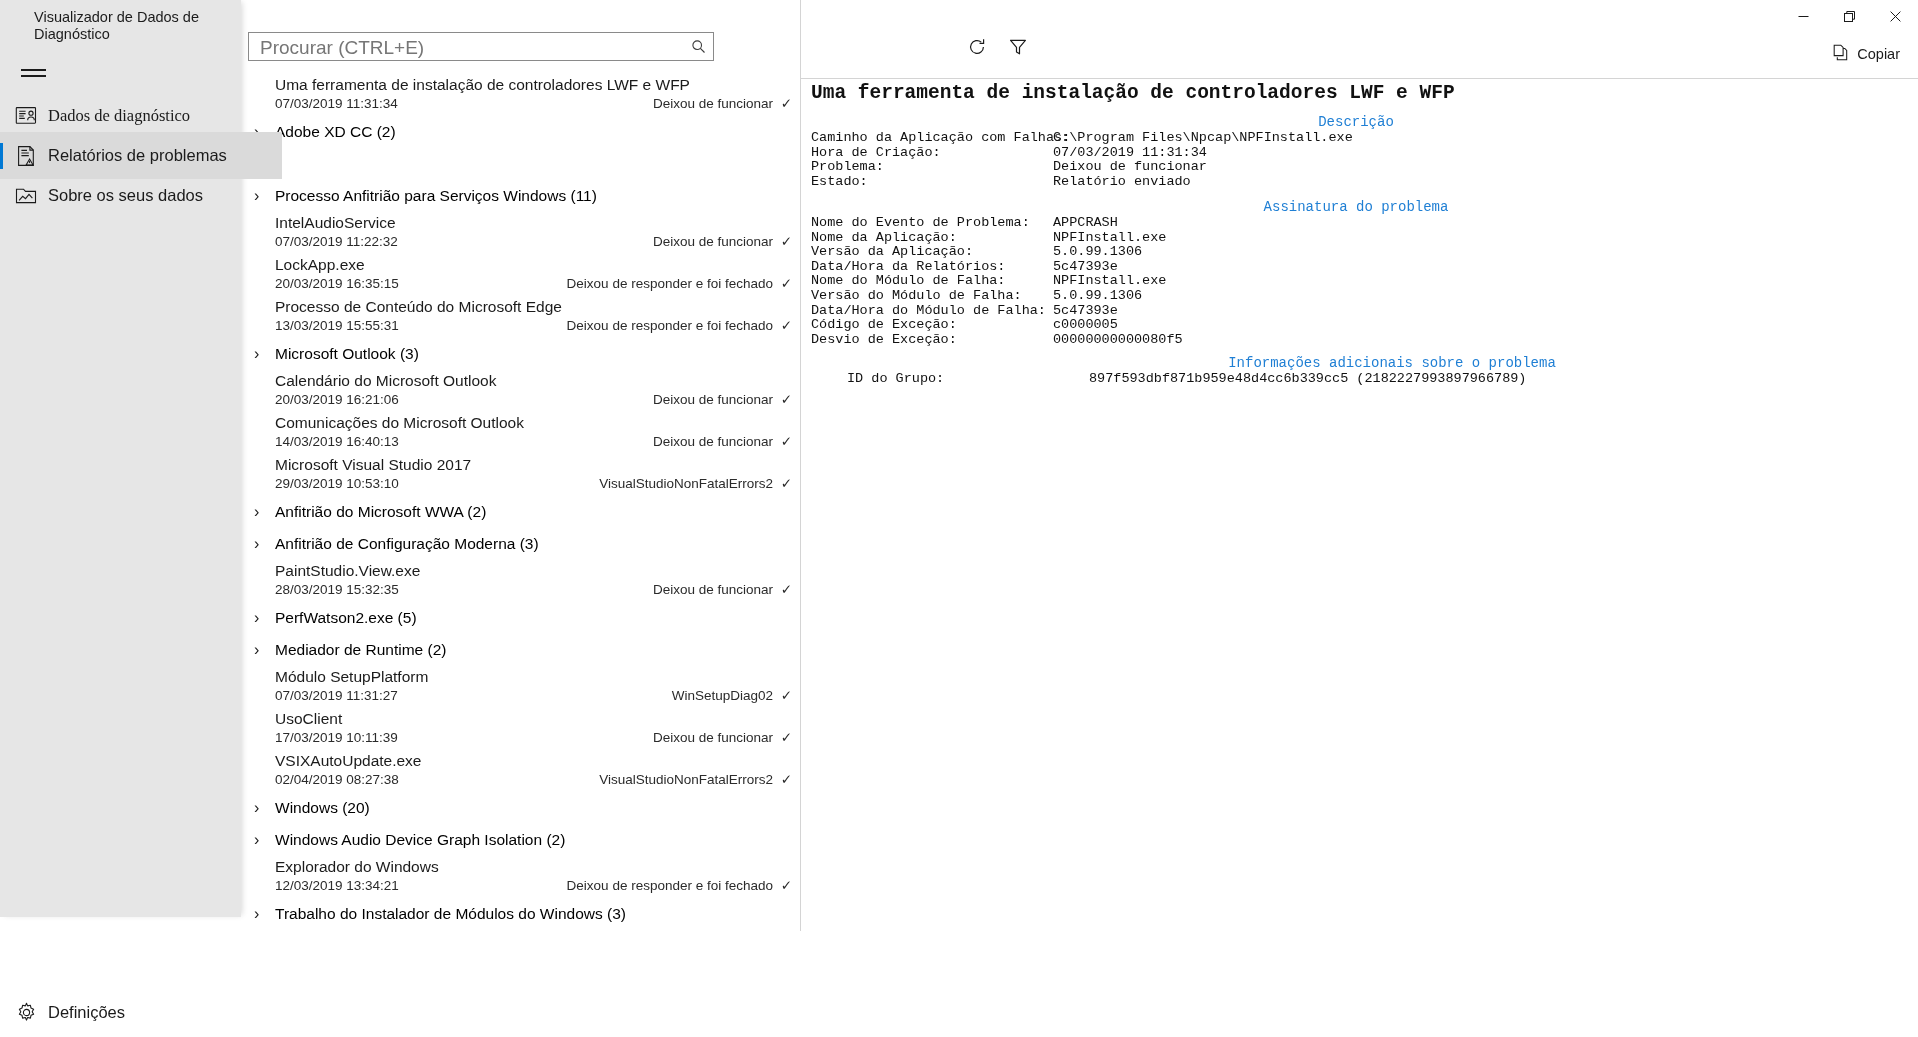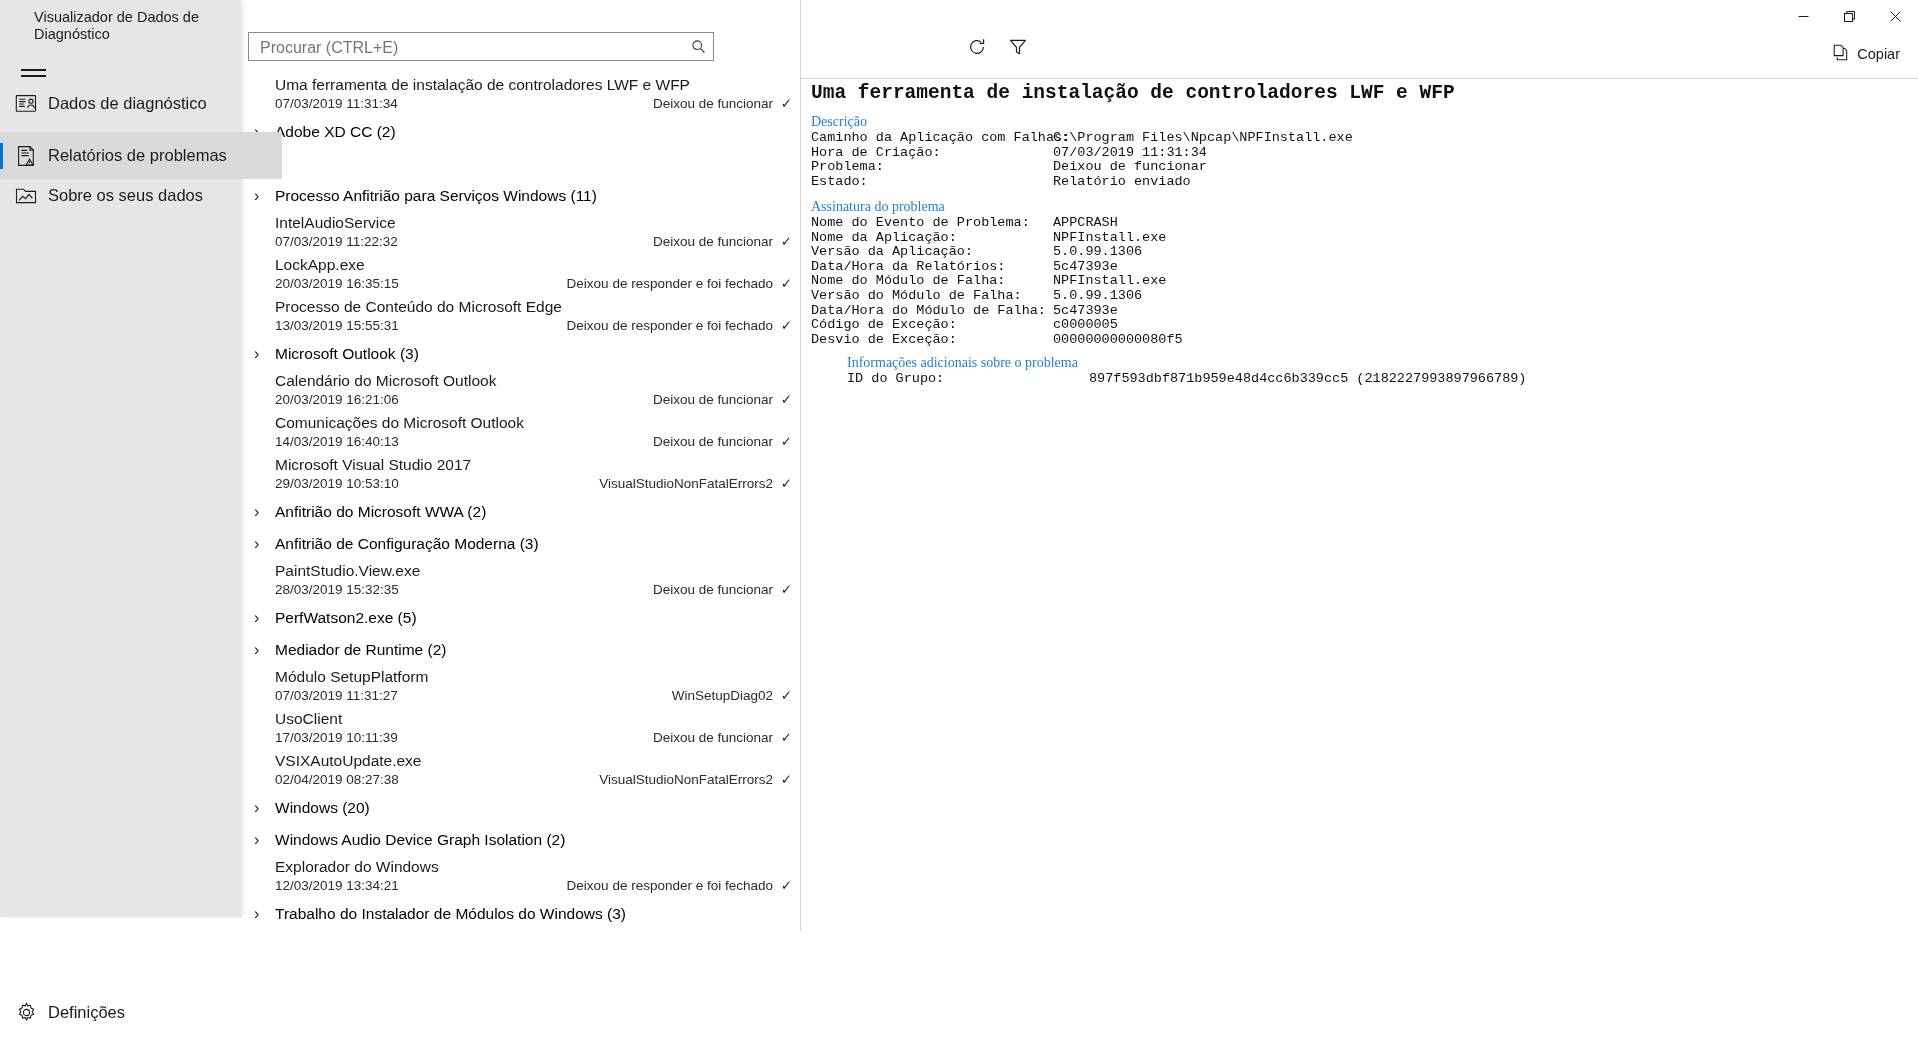--- a/index.html
+++ b/index.html
@@ -82,21 +82,21 @@
     align-items: center;
     justify-content: center;
   }
   .nav-item .nav-label {
     position: absolute;
     left: 48px;
     font-size: 16.5px;
     color: #1b1b1b;
     white-space: nowrap;
   }
-  #nav-diag     { top: 80px; }
+  #nav-diag     { top: 92px; font-family: Liberation Serif, serif; }
   #nav-reports  { top: 132px; }
   #nav-about    { top: 172px; }
   #nav-settings { top: 989px; }
 
   
   #list-pane {
     position: absolute;
     left: 241px; top: 0;
     width: 559px;
     height: 1037px;
@@ -121,21 +121,21 @@
   }
   #search-input {
     position: absolute;
     left: 9px; top: 0;
     width: 420px;
     height: 27px;
     border: none;
     outline: none;
     background: transparent;
     font-family: "Liberation Sans", sans-serif;
-    font-size: 16px;
+    font-size: 19px;
     color: #1b1b1b;
   }
   #search-input::placeholder { color: #767676; opacity: 1; }
   #search-icon-btn {
     position: absolute;
     right: 2px;
     top: 2px;
     width: 25px;
     height: 23px;
     display: flex;
@@ -231,20 +231,21 @@
 
   
   #detail-pane {
     position: absolute;
     left: 800px; top: 0;
     width: 1118px;
     height: 931px;
     background: #ffffff;
     border-left: 1px solid #d4d4d4;
     box-sizing: border-box;
+    text-align: center;
   }
   #titlebar {
     position: absolute;
     left: 0; top: 0;
     width: 1117px;
     height: 79px;
     border-bottom: 1px solid #d4d4d4;
     box-sizing: border-box;
   }
   .wbtn {
@@ -297,21 +298,21 @@
     color: #111111;
     white-space: nowrap;
     letter-spacing: 0px;
   }
   .sect {
     position: absolute;
     left: 10px;
     width: 1090px;
   }
   .sect-head {
-    font-family: Liberation Serif, serif;
+    font-family: Liberation Mono, monospace;
     font-size: 14px;
     color: #1f7fd4;
     line-height: 18px;
     white-space: pre;
   }
   .kv {
     position: relative;
     height: 14.6px;
     line-height: 14.6px;
     font-family: "Liberation Mono", monospace;

